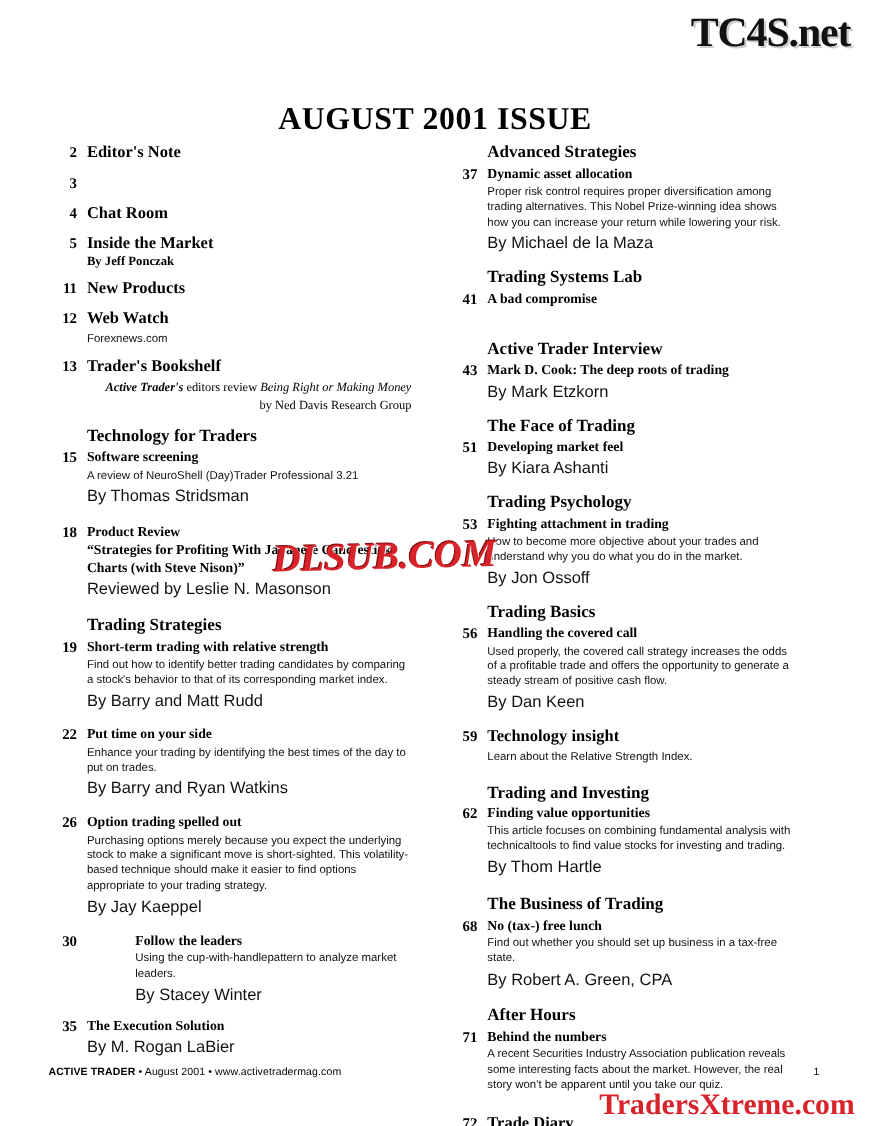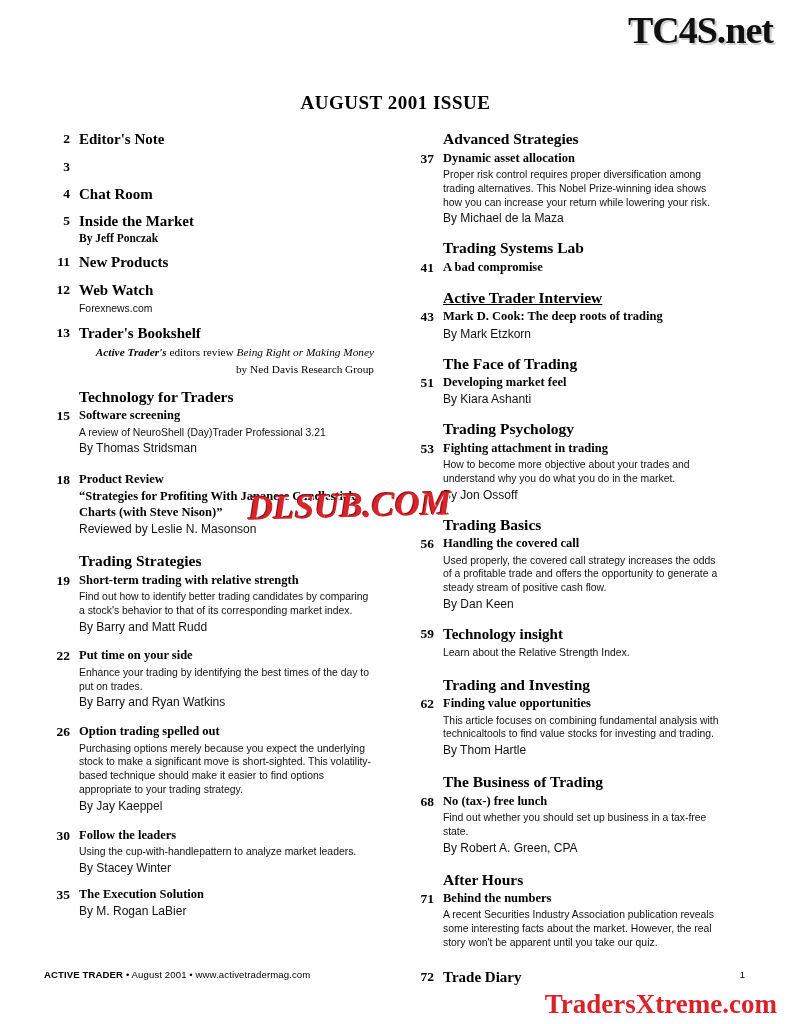--- a/index.html
+++ b/index.html
@@ -60,21 +60,21 @@
 
   
   .issue-title {
     position: absolute;
     top: 92px;
     left: 0;
     width: 791px;
     text-align: center;
     font-family: "Liberation Serif", serif;
     font-weight: bold;
-    font-size: 19px;
+    font-size: 29px;
     letter-spacing: 0.5px;
   }
 
   
   .col {
     position: absolute;
     top: 130px;
   }
   .col-left {
     left: 44px;
@@ -134,21 +134,21 @@
   }
   .desc {
     font-family: "Liberation Sans", sans-serif;
     font-size: 10.4px;
     line-height: 1.33;
     margin: 2px 0 0 0;
     color: #111;
   }
   .byline {
     font-family: "Liberation Sans", sans-serif;
-    font-size: 12px;
+    font-size: 15px;
     line-height: 1.33;
     margin: 2px 0 0 0;
     color: #111;
   }
   .byline-b {
     font-family: "Liberation Serif", serif;
     font-weight: bold;
     font-size: 11.5px;
     margin: 1px 0 0 0;
   }
@@ -294,21 +294,21 @@
 
     <div class="entry" style="margin-top:12px;">
       <div class="pg">26</div>
       <div class="body">
         <p class="title-sm">Option trading spelled out</p>
         <p class="desc">Purchasing options merely because you expect the underlying stock to make a significant move is short-sighted. This volatility-based technique should make it easier to find options appropriate to your trading strategy.</p>
         <p class="byline">By Jay Kaeppel</p>
       </div>
     </div>
 
-    <div class="entry" style="margin-top:12px;">
+    <div class="entry" style="margin-top:12px;gap:44px;">
       <div class="pg">30</div>
       <div class="body">
         <p class="title-sm">Follow the leaders</p>
         <p class="desc">Using the cup-with-handlepattern to analyze market leaders.</p>
         <p class="byline">By Stacey Winter</p>
       </div>
     </div>
 
     <div class="entry" style="">
       <div class="pg">35</div>
@@ -345,21 +345,21 @@
         </div>
     </div>
 
     <div class="entry">
       <div class="pg">41</div>
       <div class="body">
           <p class="title-sm">A bad compromise</p>
         </div>
     </div>
 
-    <div class="sec-head-row" style="margin-top:12px;text-decoration:underline;">
+    <div class="sec-head-row" style="margin-top:28px;">
       <div class="pg blank">00</div>
       <div class="body">
           <p class="sec-head">Active Trader Interview</p>
         </div>
     </div>
 
     <div class="entry">
       <div class="pg">43</div>
       <div class="body">
         <p class="title-sm">Mark D. Cook: The deep roots of trading</p>

